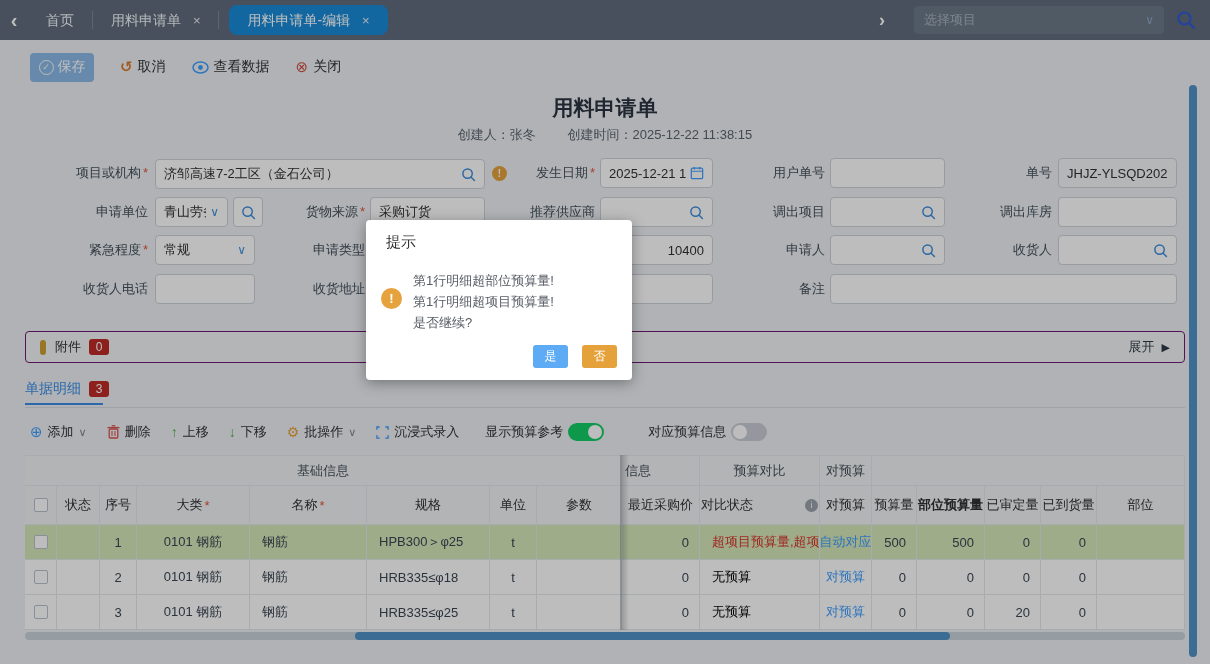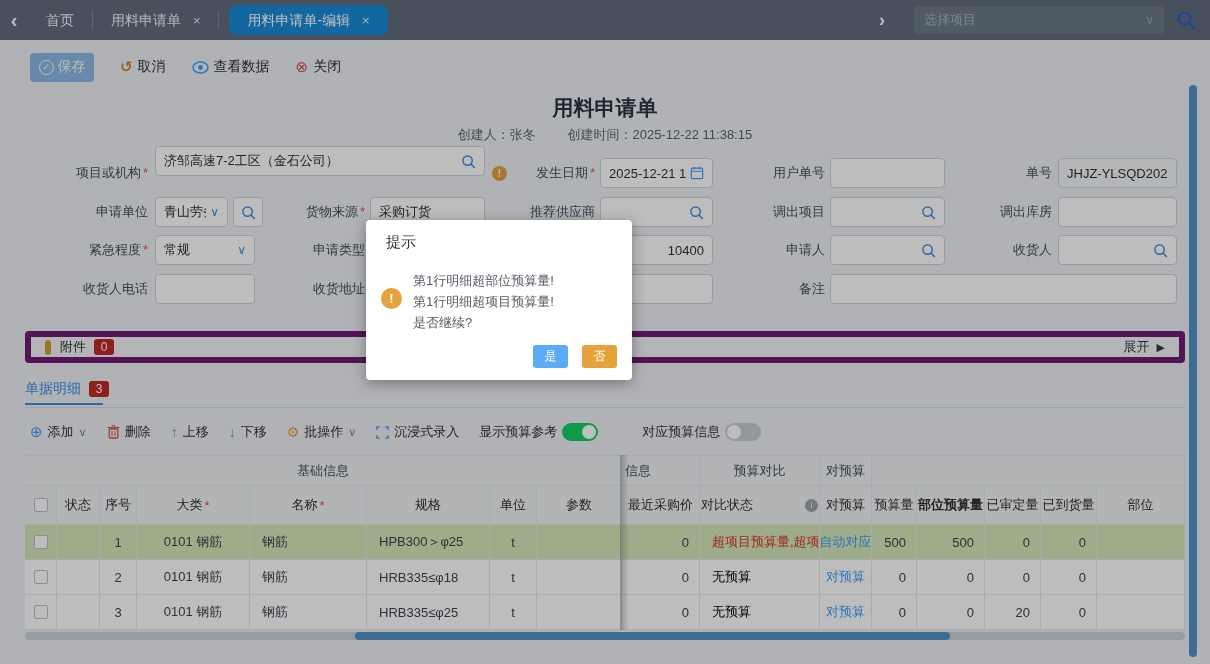--- a/index.html
+++ b/index.html
@@ -37,21 +37,21 @@
   .star{color:#e0563e;margin-left:2px;}
   .box{position:absolute;height:30px;box-sizing:border-box;background:#fff;border:1px solid #ccd3da;border-radius:4px;display:flex;align-items:center;padding:0 8px;font-size:13px;color:#303133;overflow:hidden;white-space:nowrap;}
   .box .val{flex:1;overflow:hidden;text-overflow:clip;}
   .box.readonly{background:#f4f6f8;}
   .box .r-num{flex:1;text-align:right;}
   .qsvg{flex:none;}
   .chevb{color:#3f8fdc;font-size:12px;margin-left:4px;flex:none;}
   .info-badge{position:absolute;width:15px;height:15px;border-radius:50%;background:#e6a23c;color:#fff;font-size:10px;font-weight:bold;text-align:center;line-height:15px;}
   .qbtn{position:absolute;width:30px;height:30px;box-sizing:border-box;background:#fff;border:1px solid #ccd3da;border-radius:4px;display:flex;align-items:center;justify-content:center;}
   
-  .attachbar{position:absolute;left:25px;top:331px;width:1160px;height:32px;box-sizing:border-box;background:#f3f5f7;border:6px solid #701a75;border-radius:4px;display:flex;align-items:center;padding:0 14px;}
+  .attachbar{position:absolute;left:25px;top:331px;width:1160px;height:32px;box-sizing:border-box;background:#f3f5f7;border:1px solid #701a75;border-radius:4px;display:flex;align-items:center;padding:0 14px;}
   .clip{width:6px;height:15px;background:#cda032;border-radius:3px;margin-right:9px;}
   .badge{display:inline-block;min-width:10px;padding:1px 5px;background:#bf2c26;color:#fff;border-radius:3px;font-size:12px;text-align:center;margin-left:8px;}
   .expand{margin-left:auto;display:flex;align-items:center;gap:7px;color:#2f3b47;font-size:13px;cursor:pointer;}
   .expand .tri{font-size:11px;}
   
   .dtab{position:absolute;left:25px;top:380px;display:flex;align-items:center;font-size:14px;color:#3a8ee6;cursor:pointer;}
   .dtab-underline{position:absolute;left:25px;top:403px;width:78px;height:2px;background:#3a8ee6;}
   .dtab-divider{position:absolute;left:25px;top:407px;width:1160px;height:1px;background:#d6dce2;}
   
   .gridbar{position:absolute;left:30px;top:417px;height:30px;display:flex;align-items:center;gap:20px;font-size:13px;color:#303133;}
@@ -150,21 +150,21 @@
   </div>
 </div>
 
 <div class="doc-title">用料申请单</div>
 <div class="doc-sub">
   <b><span>创建人：</span><span>张冬</span></b>
   <span>创建时间：</span><span>2025-12-22 11:38:15</span>
 </div>
 
 <div class="lbl" style="left:25px;top:158px;width:123px"><span>项目或机构</span><span class="star">*</span></div>
-<div class="box" style="left:155px;top:146px;width:330px">
+<div class="box" style="left:155px;top:159px;width:330px">
   <span class="val">济邹高速7-2工区（金石公司）</span>
   <svg class="qsvg" width="15" height="15" viewBox="0 0 16 16">
       <circle cx="7" cy="7" r="5" fill="none" stroke="#3f8fdc" stroke-width="1.6"></circle>
       <line x1="10.6" y1="10.6" x2="14.3" y2="14.3" stroke="#3f8fdc" stroke-width="1.6" stroke-linecap="round"></line>
     </svg>
 </div>
 <span class="info-badge" style="left:492px;top:166px">!</span>
 <div class="lbl" style="left:475px;top:158px;width:120px"><span>发生日期</span><span class="star">*</span></div>
 <div class="box" style="left:600px;top:158px;width:113px">
   <span class="val">2025-12-21 1</span>
@@ -307,21 +307,21 @@
     <span class="gi-gear">⚙</span>
     <span>批操作</span>
     <span class="gi-chev">∨</span>
   </span>
   <span class="gitem">
     <svg width="13" height="13" viewBox="0 0 14 14">
         <path d="M1 4 V1 H4 M10 1 H13 V4 M13 10 V13 H10 M4 13 H1 V10" fill="none" stroke="#409eff" stroke-width="1.5"></path>
       </svg>
     <span>沉浸式录入</span>
   </span>
-  <span class="gitem" style="">
+  <span class="gitem" style="margin-left:6px">
     <span>显示预算参考</span>
     <span class="switch on" id="toggle-budget-ref">
         <span class="knob"></span>
       </span>
   </span>
   <span class="gitem" style="margin-left:24px">
     <span>对应预算信息</span>
     <span class="switch off" id="toggle-budget-info">
         <span class="knob"></span>
       </span>

